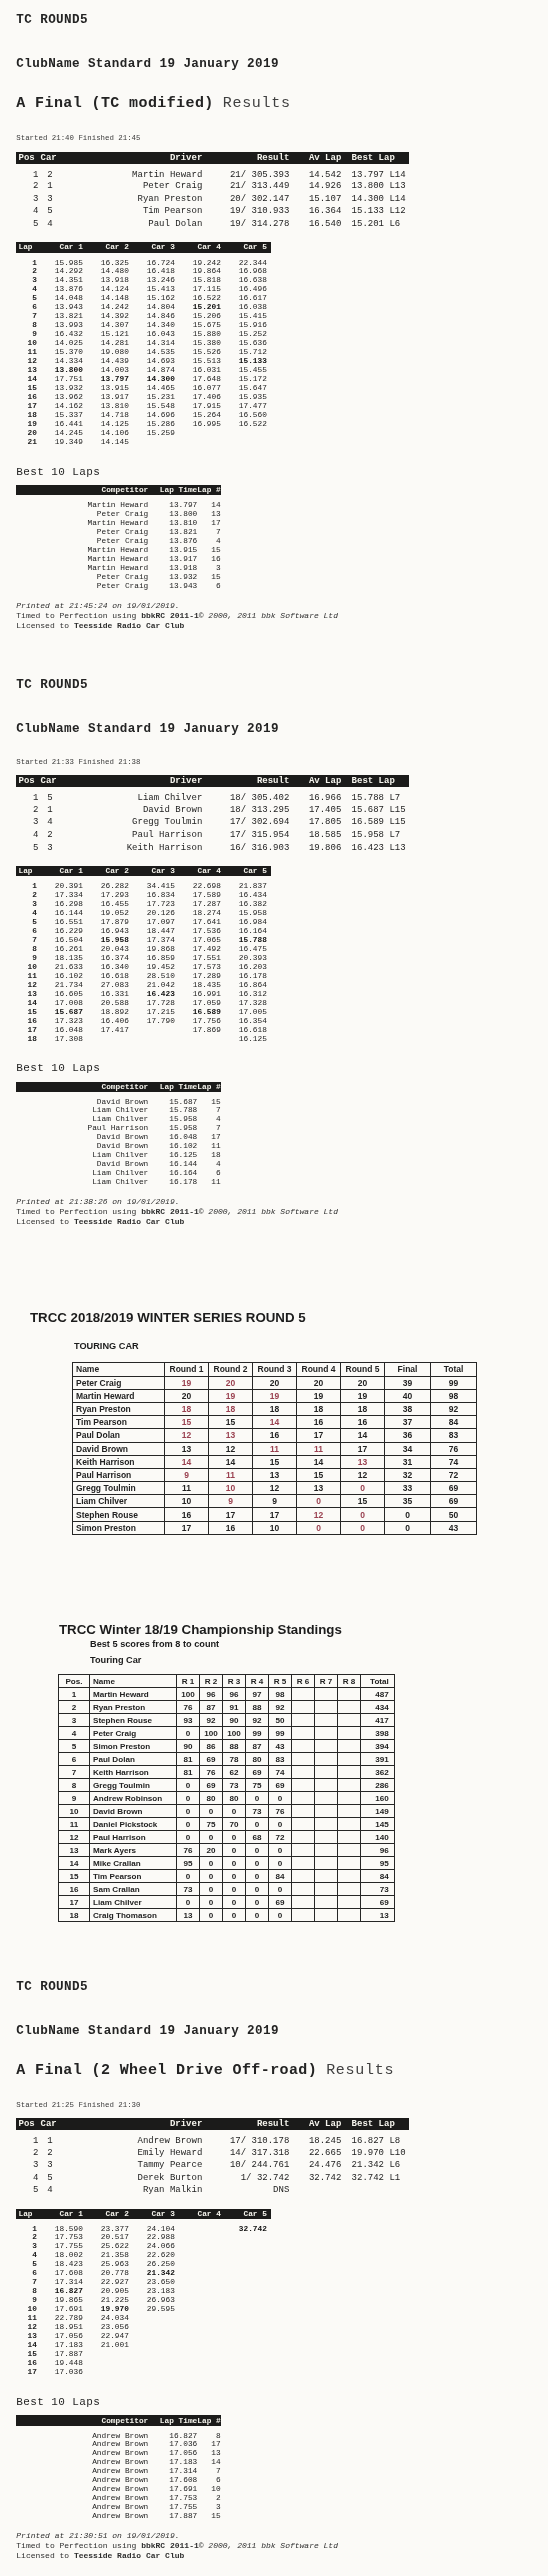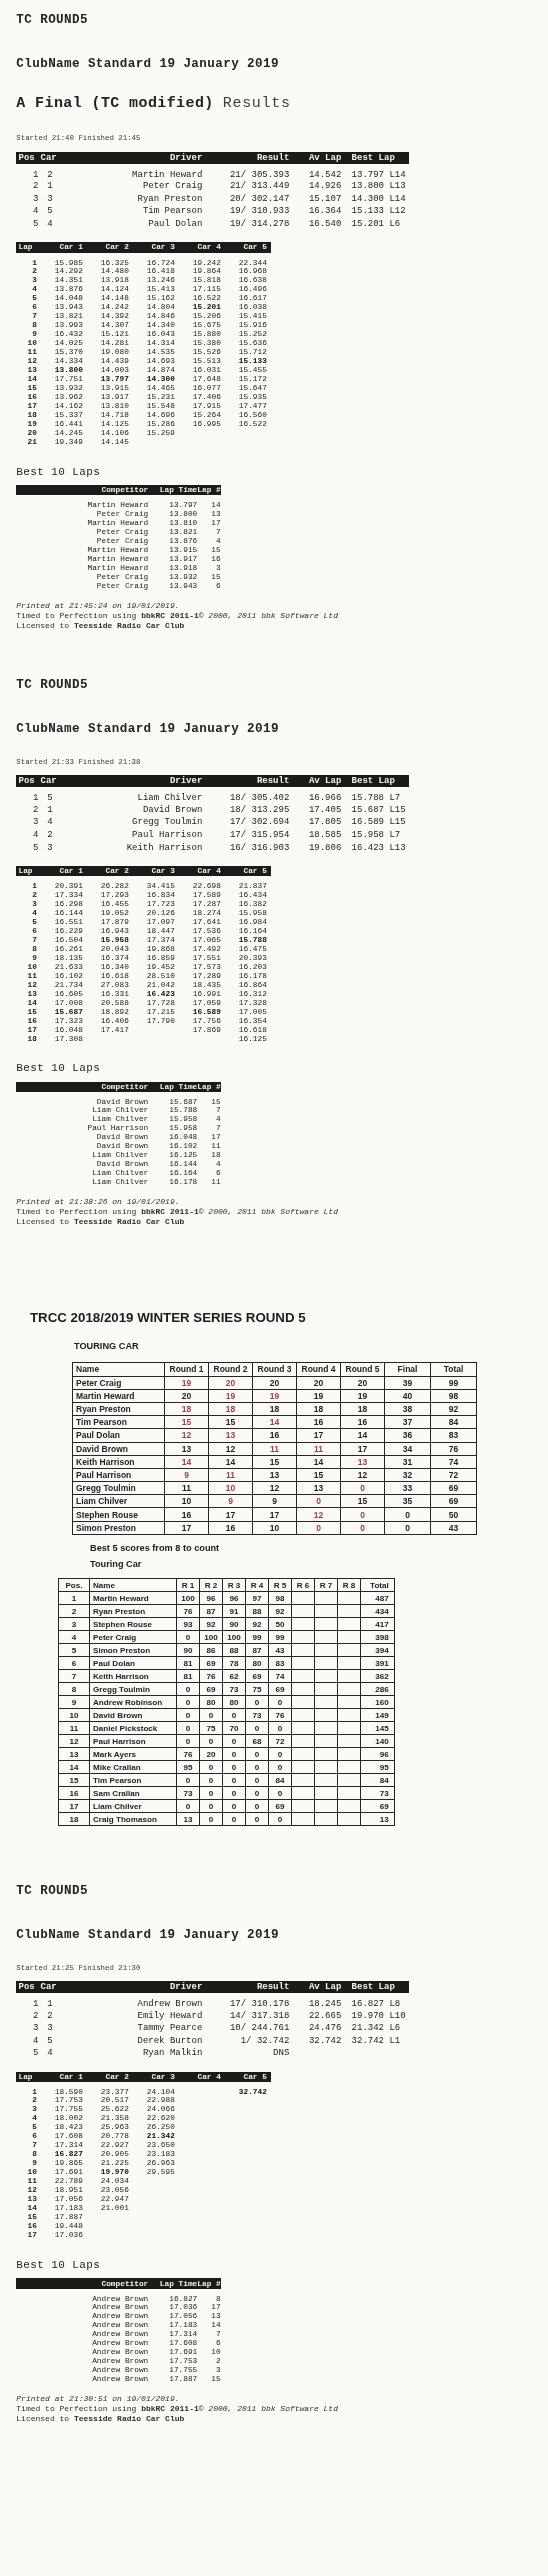--- a/index.html
+++ b/index.html
@@ -68,21 +68,21 @@
   .xl-sub1{margin:16.3px 0 11px 74px;font-family:"Liberation Sans",sans-serif;
     font-size:9.2px;font-weight:bold;color:#1c1c1c;}
   .tc-table{margin-left:72px;font-family:"Liberation Sans","DejaVu Sans",sans-serif;
     font-size:8.5px;font-weight:bold;border:1.5px solid #262626;}
   .tc-table th,.tc-table td{border:0.7px solid #262626;height:12.2px;padding:0 2.2px;text-align:center;}
   .tc-table th.nm,.tc-table td.nm{text-align:left;padding-left:3px;}
   .tc-table td.drop{color:#9a4150;}
 
   .xl-title2{margin:87px 0 0 59px;font-family:"Liberation Sans",sans-serif;
     font-size:13.3px;font-weight:bold;color:#1c1c1c;}
-  .xl-sub2{margin:8px 0 0 90px;font-family:"Liberation Sans",sans-serif;
+  .xl-sub2{margin:2px 0 0 90px;font-family:"Liberation Sans",sans-serif;
     font-size:9.2px;font-weight:bold;color:#1c1c1c;}
   .xl-sub2.last{margin-top:6px;margin-bottom:9.6px;}
   .st-table{margin-left:58px;font-family:"Liberation Sans","DejaVu Sans",sans-serif;
     font-size:8.1px;font-weight:bold;border:1.5px solid #262626;}
   .st-table th,.st-table td{border:0.7px solid #262626;height:12px;padding:0 1.5px;text-align:center;}
   .st-table th.nm,.st-table td.nm{text-align:left;padding-left:3px;}
   .st-table th.tot,.st-table td.tot{text-align:right;padding-right:5.2px;}
 </style>
 </head>
 <body>
@@ -869,20 +869,21 @@
           <td class="drop">0</td>
           <td class="drop">0</td>
           <td>0</td>
           <td>43</td>
         </tr>
       </tbody>
   </table>
 </section>
 
 <section>
+  <div class="xl-title2">TRCC Winter 18/19 Championship Standings</div>
   <div class="xl-sub2">Best 5 scores from 8 to count</div>
   <div class="xl-sub2 last">Touring Car</div>
   <table class="st-table">
     <colgroup>
         <col style="width:31px">
         <col style="width:87px">
         <col style="width:23px">
         <col style="width:23px">
         <col style="width:23px">
         <col style="width:23px">
@@ -1142,20 +1143,21 @@
           <td></td>
           <td class="tot">13</td>
         </tr>
       </tbody>
   </table>
 </section>
 
 <section class="race" style="margin-top:44px">
   <div class="h-round">TC ROUND5</div>
   <div class="h-club">ClubName Standard 19 January 2019</div>
+  <div class="h-event"><span class="ev-b">A Final (2 Wheel Drive Off-road)</span> <span class="ev-r">Results</span></div>
   <div class="started">Started 21:25 Finished 21:30</div>
   <table class="results-table">
     <colgroup>
         <col style="width:22px">
         <col style="width:31px">
         <col style="width:133px">
         <col style="width:87px">
         <col style="width:52px">
         <col style="width:68px">
       </colgroup>

